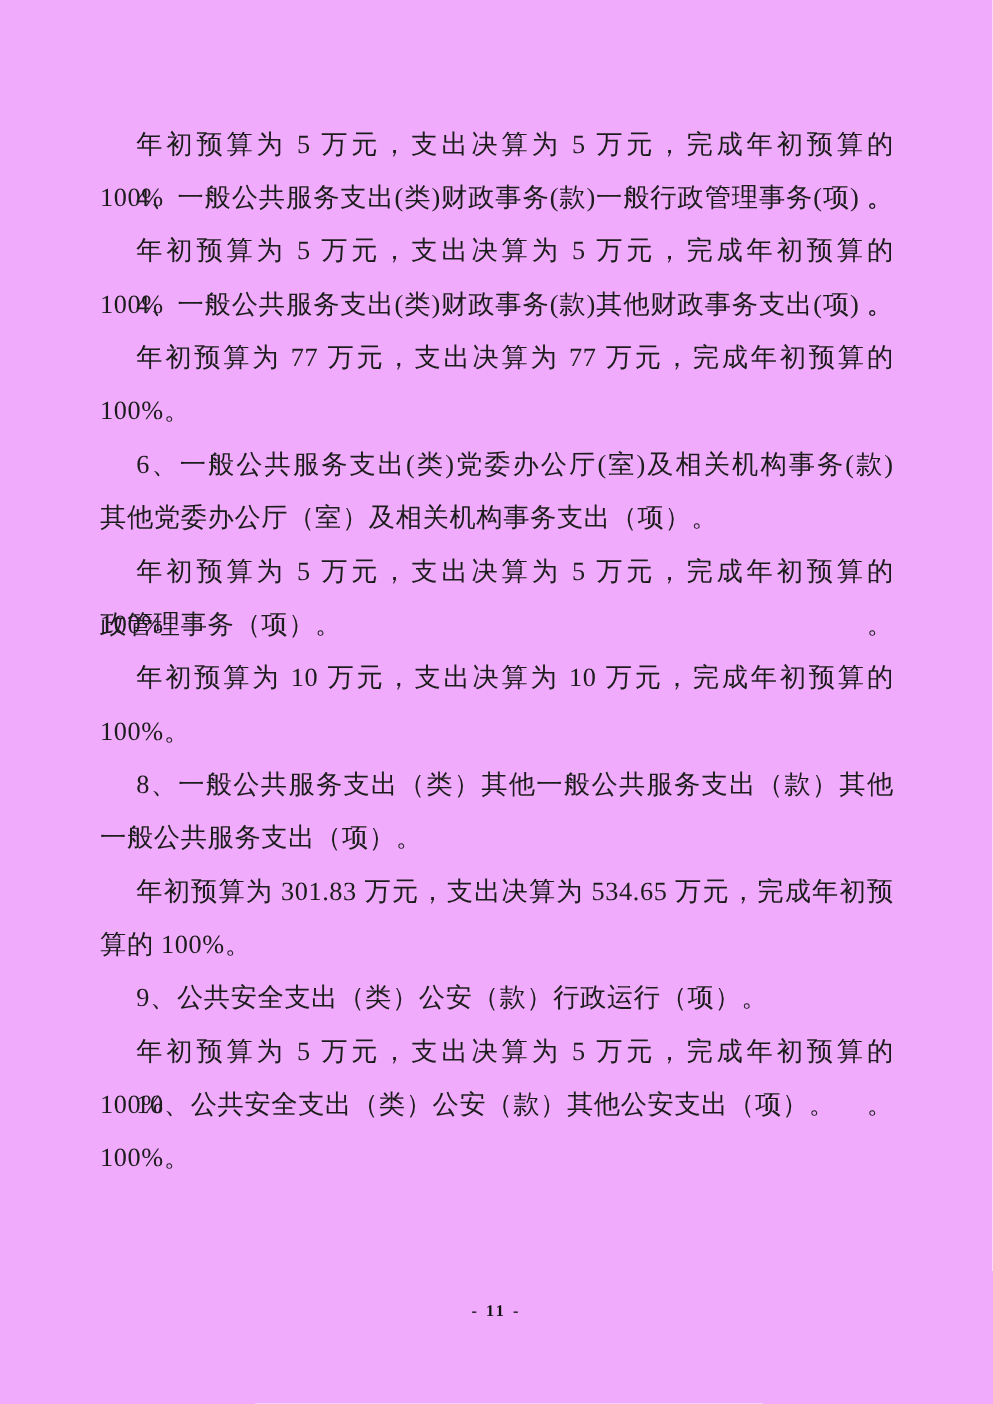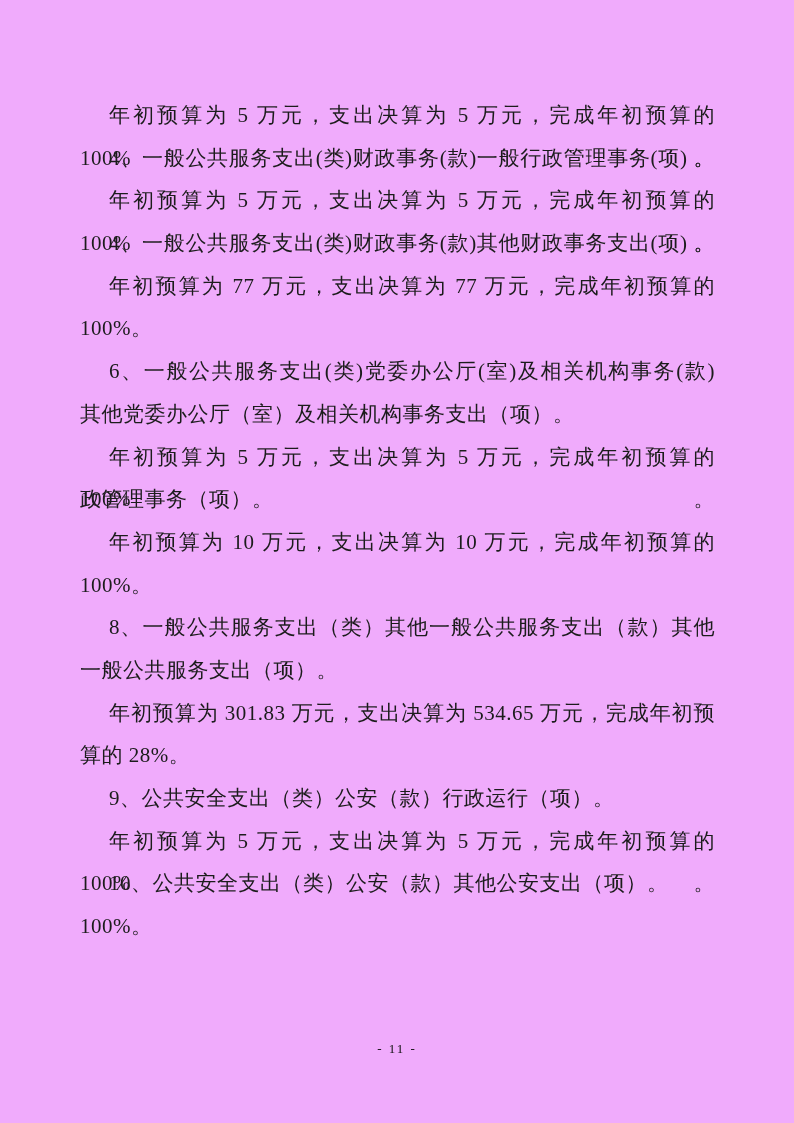--- a/index.html
+++ b/index.html
@@ -42,20 +42,21 @@
   .footer {
     position: absolute;
     left: 0;
     top: 1040px;
     width: 794px;
     text-align: center;
     font-size: 13px;
     line-height: 18px;
     color: #111111;
     letter-spacing: 2px;
+    font-weight: bold;
   }
 </style>
 </head>
 <body>
 
 <div class="page">
   <div class="content">
     <div class="line indent fill">年初预算为 5 万元，支出决算为 5 万元，完成年初预算的 100%。</div>
     <div class="line indent fill">4、一般公共服务支出(类)财政事务(款)一般行政管理事务(项) 。</div>
     <div class="line indent fill">年初预算为 5 万元，支出决算为 5 万元，完成年初预算的 100%。</div>
@@ -64,21 +65,21 @@
     <div class="line">100%。</div>
     <div class="line indent fill">6、一般公共服务支出(类)党委办公厅(室)及相关机构事务(款)</div>
     <div class="line">其他党委办公厅（室）及相关机构事务支出（项）。</div>
     <div class="line indent fill">年初预算为 5 万元，支出决算为 5 万元，完成年初预算的 100%。</div>
     <div class="line">政管理事务（项）。</div>
     <div class="line indent fill">年初预算为 10 万元，支出决算为 10 万元，完成年初预算的</div>
     <div class="line">100%。</div>
     <div class="line indent fill">8、一般公共服务支出（类）其他一般公共服务支出（款）其他</div>
     <div class="line">一般公共服务支出（项）。</div>
     <div class="line indent fill">年初预算为 301.83 万元，支出决算为 534.65 万元，完成年初预</div>
-    <div class="line">算的 28%。</div>
+    <div class="line">算的 100%。</div>
     <div class="line indent">9、公共安全支出（类）公安（款）行政运行（项）。</div>
     <div class="line indent fill">年初预算为 5 万元，支出决算为 5 万元，完成年初预算的 100%。</div>
     <div class="line indent">10、公共安全支出（类）公安（款）其他公安支出（项）。</div>
     <div class="line">100%。</div>
   </div>
 
   <div class="footer">- 11 -</div>
 </div>
 
 </body></html>

